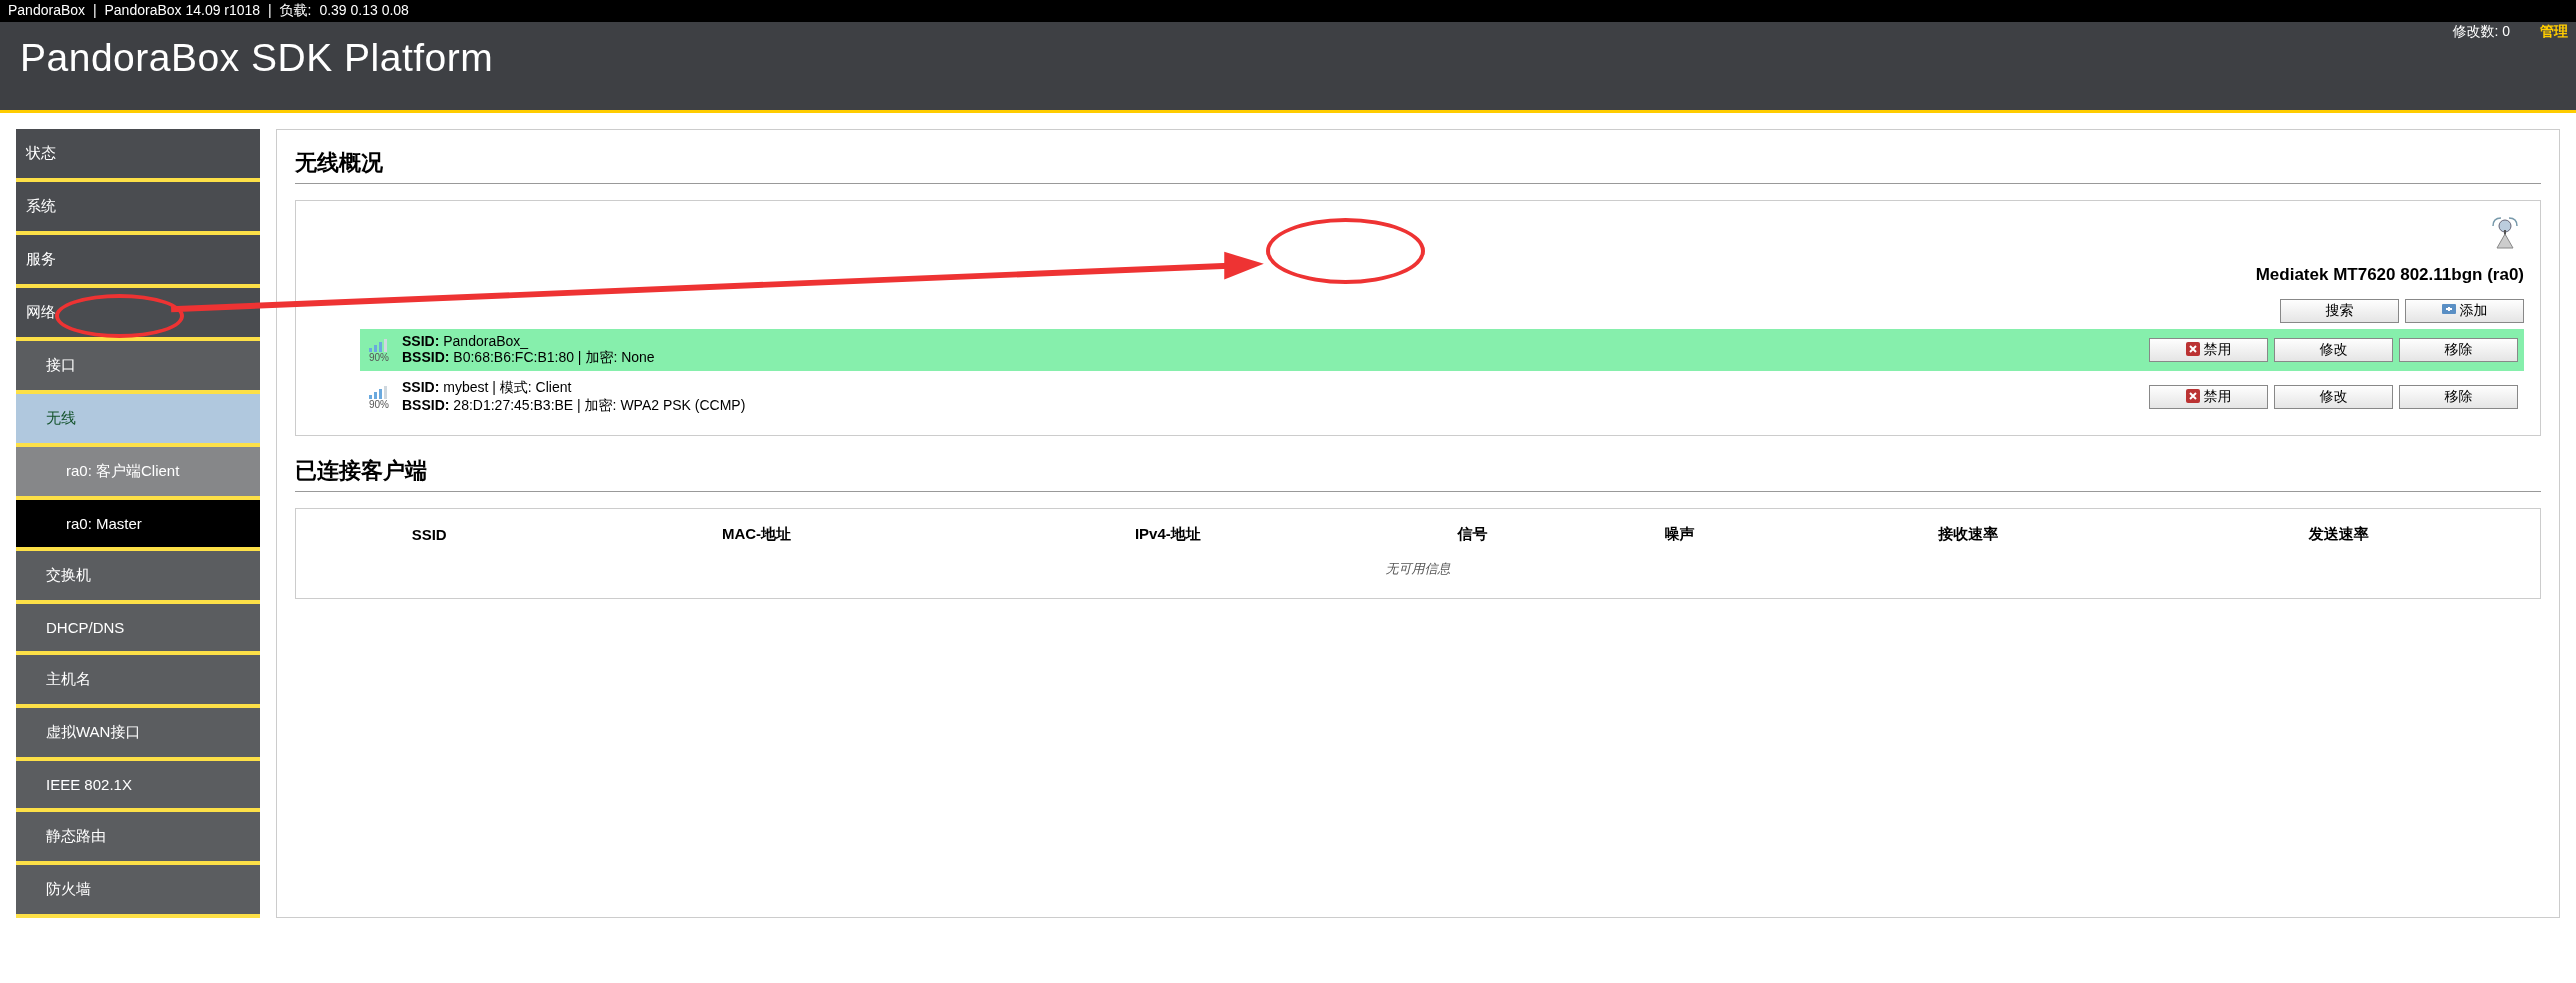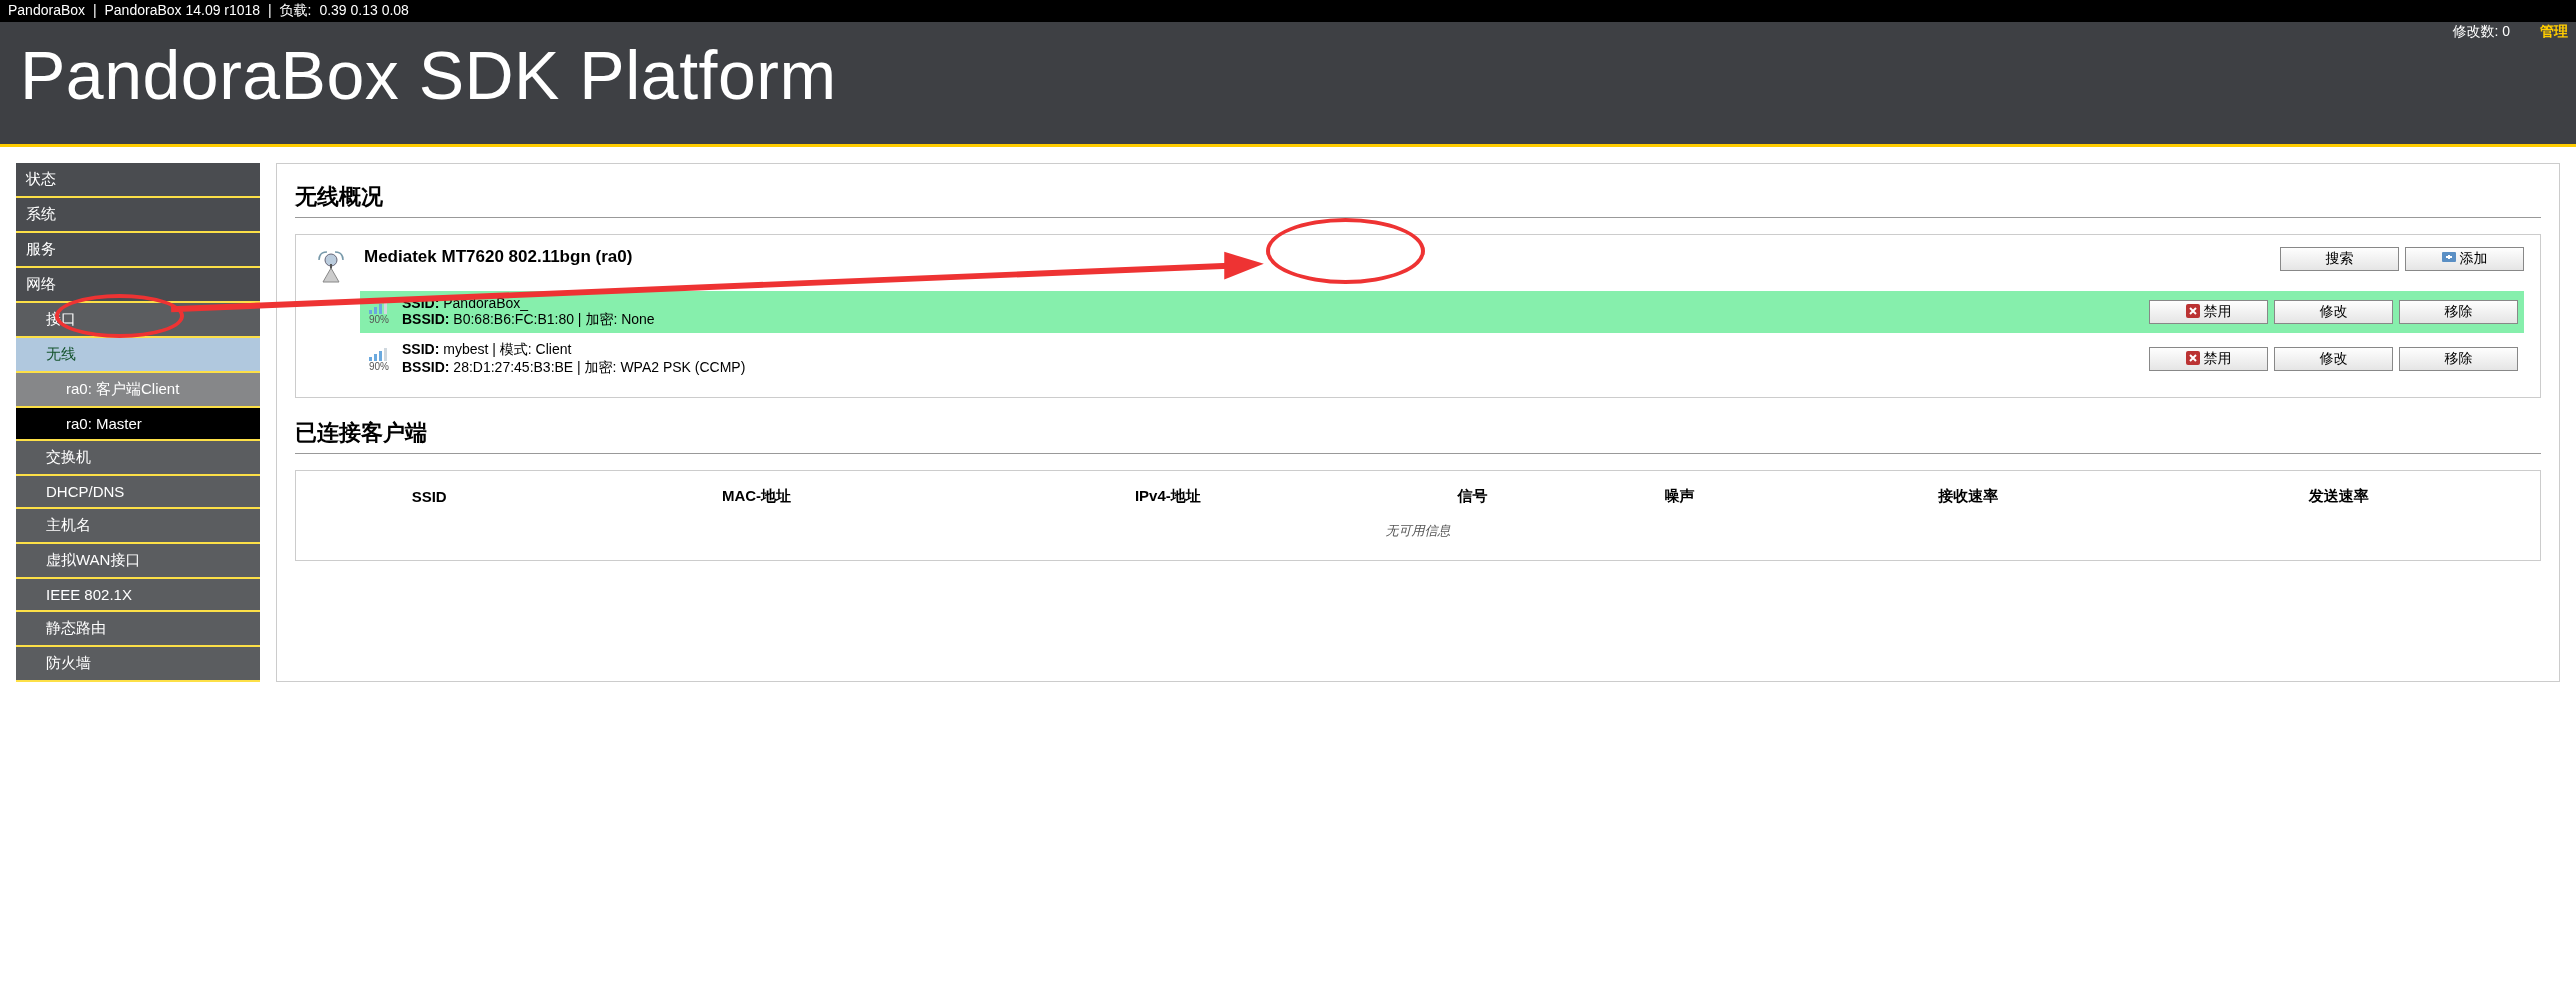--- a/index.html
+++ b/index.html
@@ -7,40 +7,40 @@
 
 
 .topbar { background: #000; color: #fff; height: 22px; display: flex; align-items: center; padding: 0 8px; font-size: 14px; justify-content: space-between; }
 .topbar-left span { margin-right: 4px; }
 .topbar-right { display: flex; align-items: center; gap: 30px; margin-top: 42px; }
 .topbar-right .mod { color: #fff; }
 .topbar-right .admin { color: #ffcc00; font-weight: bold; }
 
 
 .header { background: #3e4044; border-bottom: 3px solid #ffcc00; padding: 14px 20px 30px; }
-.header h1 { color: #fff; font-size: 68px; font-weight: normal; letter-spacing: 0.5px; }
+.header h1 { color: #fff; font-size: 39px; font-weight: normal; letter-spacing: 0.5px; }
 
 
 .wrap { display: flex; padding: 16px; gap: 16px; }
 
 
 .sidebar { width: 244px; background: #4a4c50; color: #fff; font-size: 15px; }
-.sidebar .item { display: block; padding: 7px 10px; border-bottom: 2px solid #fde047; cursor: pointer; color: #fff; }
+.sidebar .item { display: block; padding: 15px 10px; border-bottom: 4px solid #fde047; cursor: pointer; color: #fff; }
 .sidebar .item.level1 { padding-left: 30px; background: #5b5d60; }
 .sidebar .item.level2 { padding-left: 50px; background: #000000; }
 .sidebar .item.active { background: #b0c8de; color: #14532d; }
 .sidebar .item.selected { background: #868789; }
 
 
 .main { flex: 1; border: 1px solid #ccc; padding: 12px 18px; }
 .section-title { font-size: 22px; font-weight: bold; margin: 6px 0 16px; border-bottom: 1px solid #999; padding-bottom: 5px; font-family: Liberation Mono, monospace; }
 
 
 .wifi-card { border: 1px solid #ccc; padding: 12px 16px; margin-bottom: 20px; }
-.wifi-head { display: flex; align-items: flex-start; margin-bottom: 6px; gap: 14px; }
+.wifi-head { display: flex; align-items: flex-end; margin-bottom: 6px; gap: 14px; flex-direction: column; }
 .wifi-icon { width: 38px; height: 38px; display: flex; align-items: center; justify-content: center; }
 .wifi-info { flex: 1; }
 .wifi-info .dev { font-size: 17px; font-weight: bold; }
 .wifi-info .sub { font-size: 14px; }
 .wifi-actions { display: flex; gap: 6px; }
 .btn { border: 1px solid #888; background: linear-gradient(#fefefe,#e5e5e5); padding: 2px 0; font-size: 14px; width: 119px; text-align: center; cursor: pointer; display: inline-flex; align-items: center; justify-content: center; gap: 4px; }
 .btn-small-icon { width: 14px; height: 14px; display: inline-block; }
 
 .wifi-row { display: flex; align-items: center; background: #86efac; margin: 4px 0 4px 48px; padding: 4px 6px; gap: 10px; }
 .wifi-row.alt { background: #fff; }

